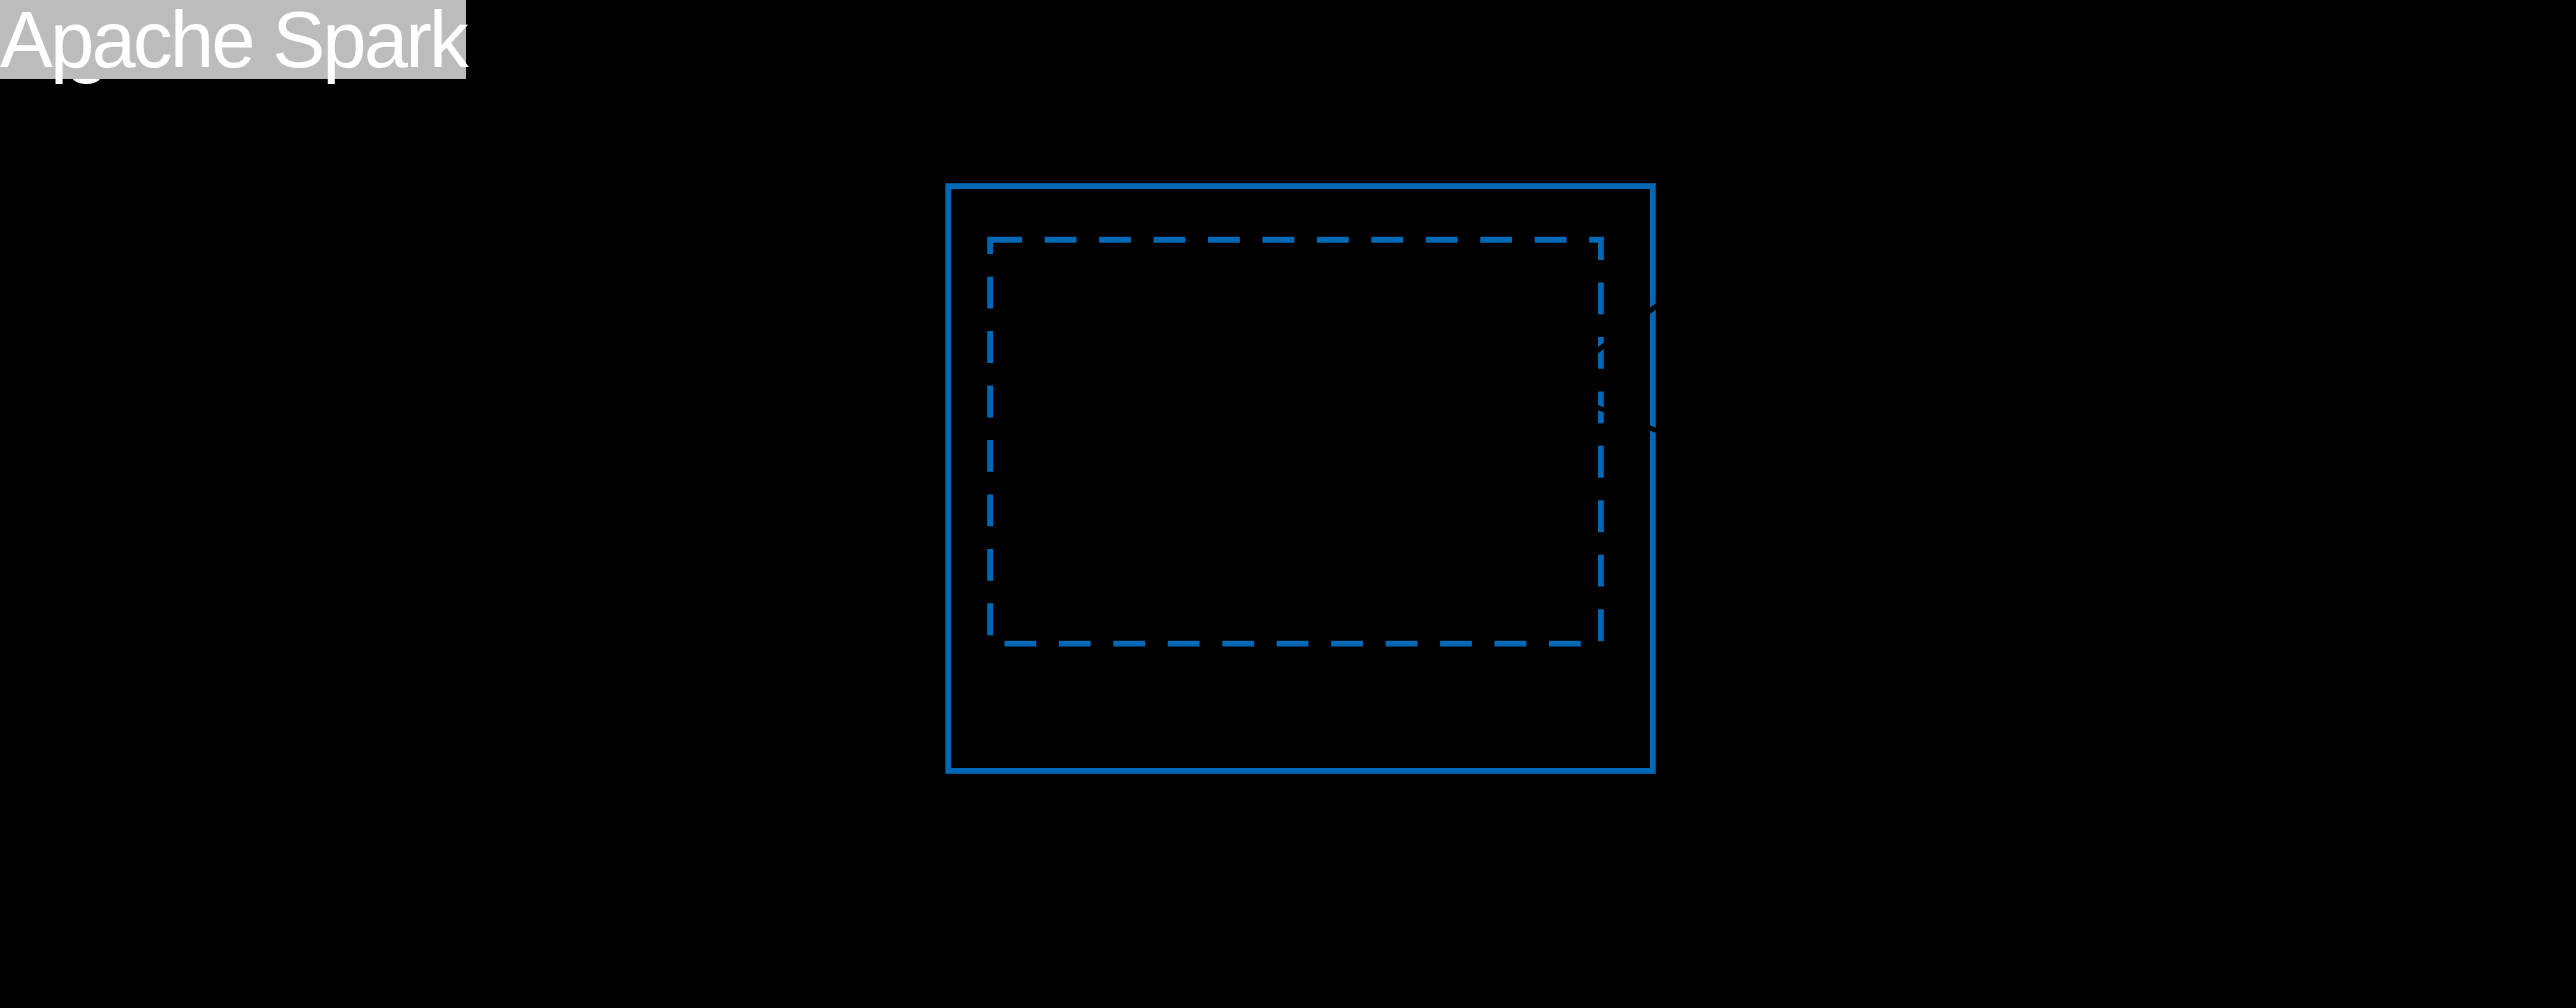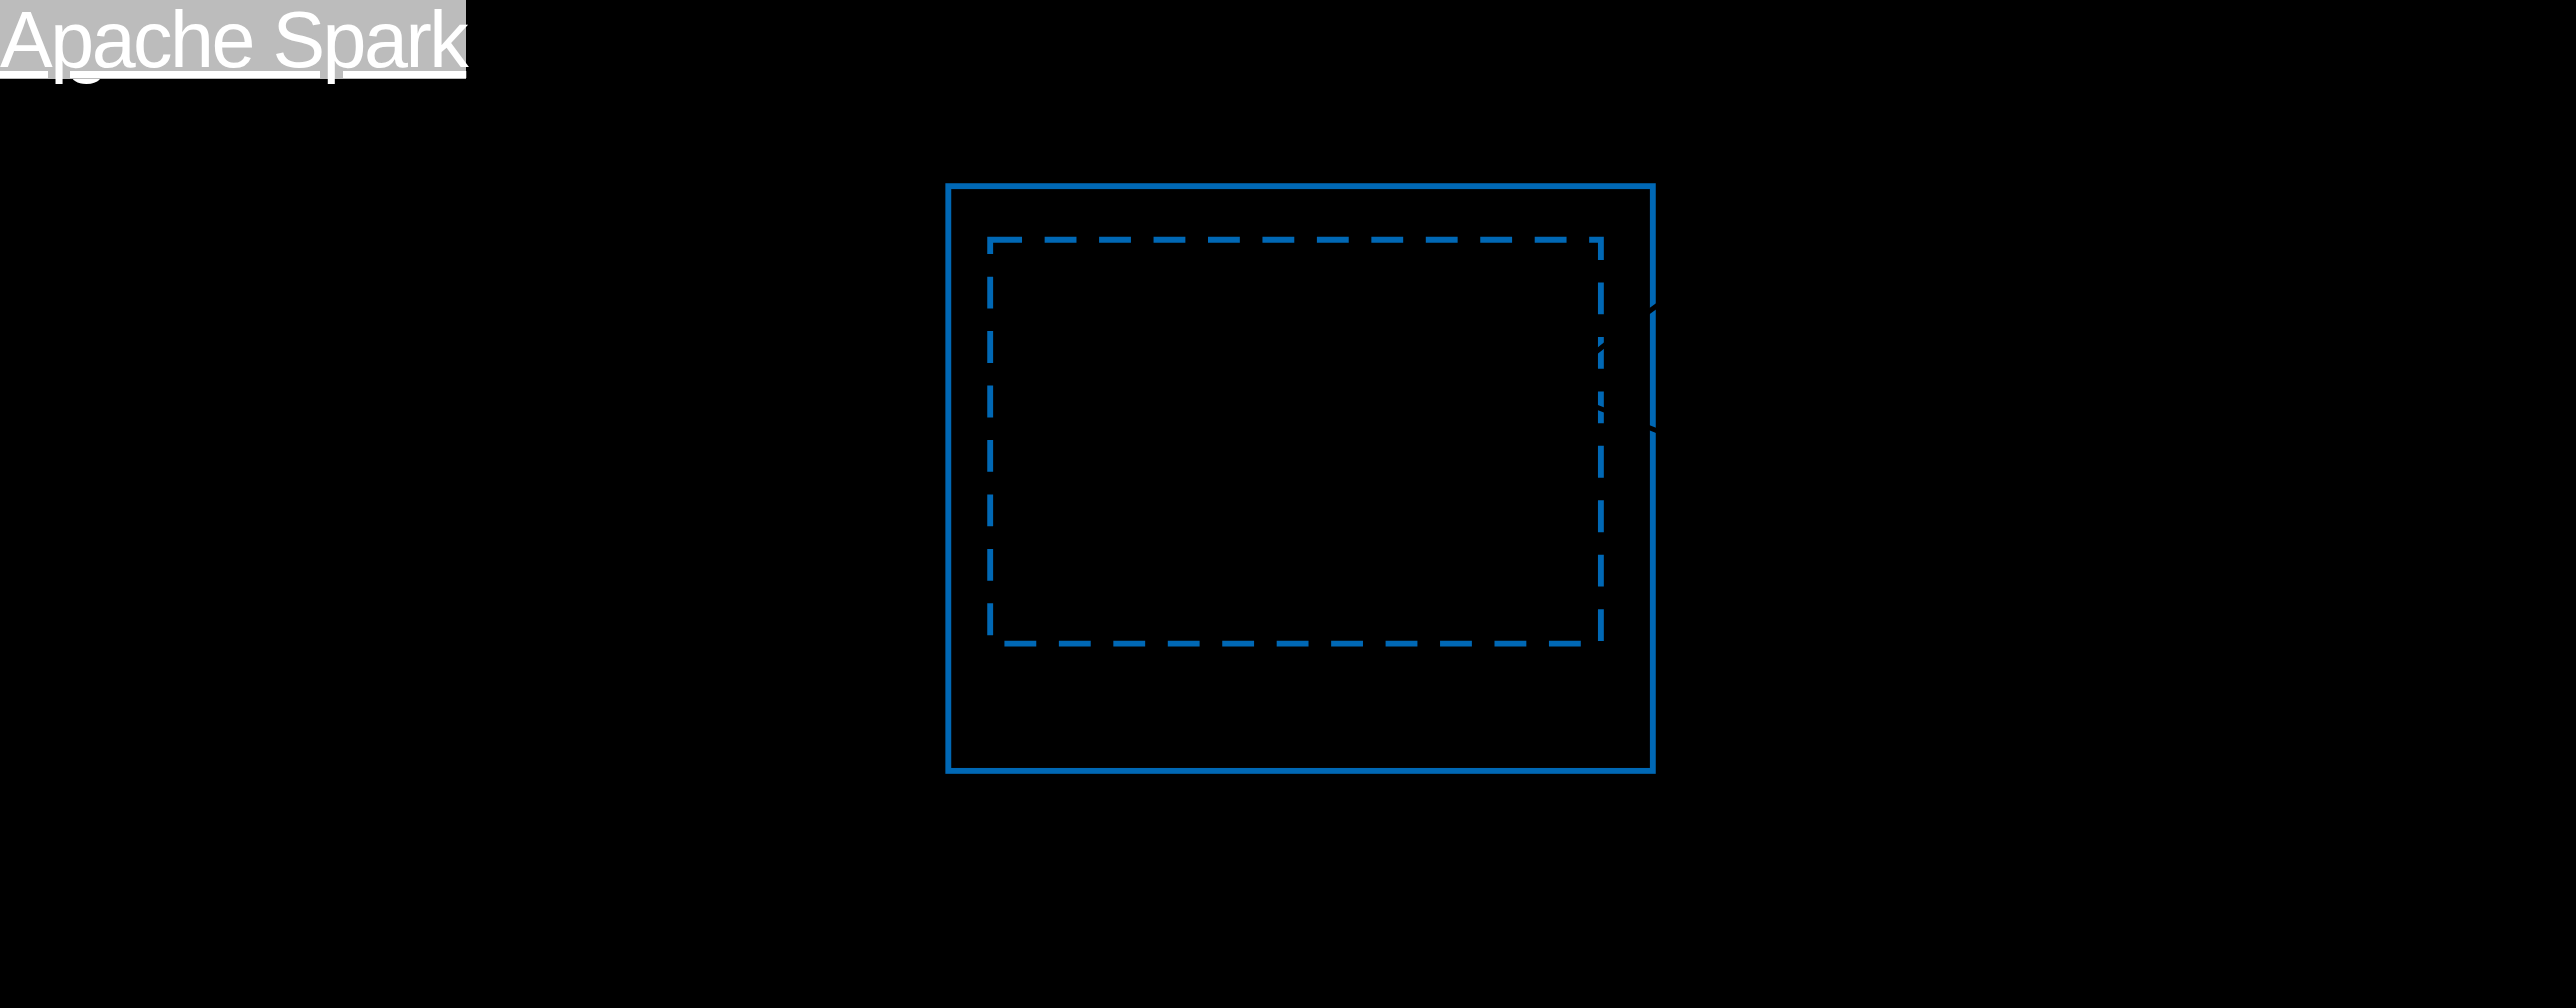--- a/index.html
+++ b/index.html
@@ -8,21 +8,21 @@
   }
   html,body{margin:0;padding:0;background:var(--ink);}
   #stage{
     position:relative; width:2576px; height:1009px; overflow:hidden;
     background:var(--ink);
     font-family:"Liberation Sans", sans-serif;
   }
   .layer{position:absolute;left:0;top:0;width:2576px;height:1009px;pointer-events:none;}
   .box{
     position:absolute; display:flex; align-items:center; justify-content:center;
-    font-size:79px; letter-spacing:-2.5px; line-height:1; white-space:nowrap;text-decoration:underline;
+    font-size:79px; letter-spacing:-2.5px; line-height:1; white-space:nowrap;
   }
   .box span{display:block;}
   .txt-white{color:var(--paper);}
   .txt-black{color:var(--ink);}
   .fill-intel{background:var(--intel-blue);}
   .fill-yellow{background:var(--yellow);}
   .fill-bright{background:var(--bright-blue);}
   .fill-gray-spark{background:var(--gray-spark);}
   .fill-gray-os{background:var(--gray-os);}
 

